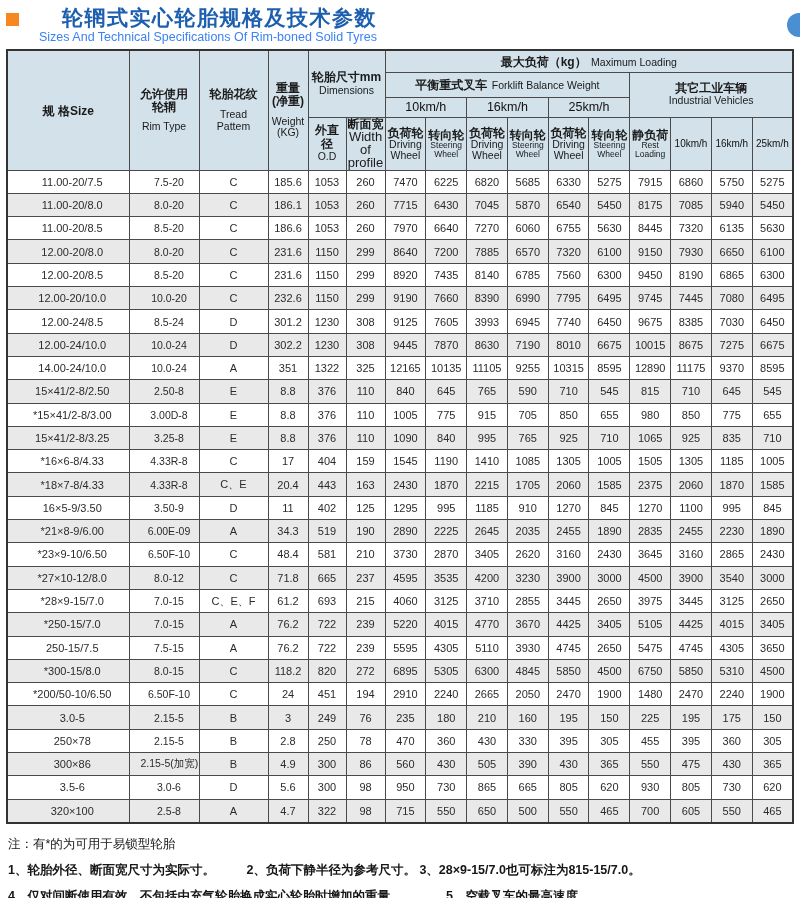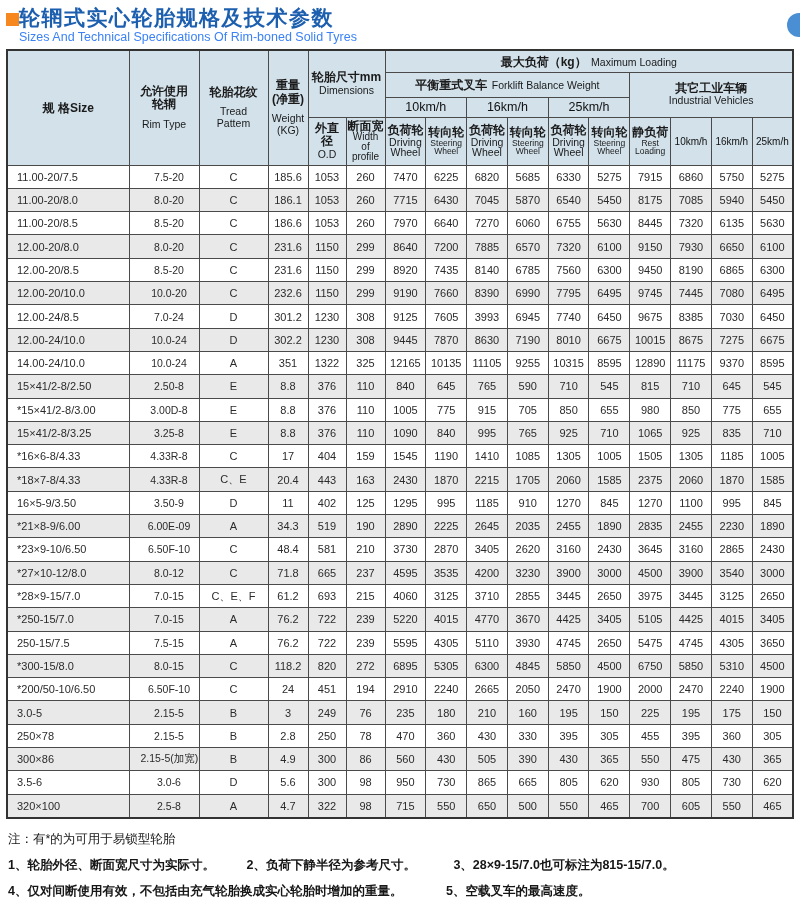--- a/index.html
+++ b/index.html
@@ -9,52 +9,52 @@
     --row-alt-bg:#e9e9e9;
     --corner-dot:#4a8fd3;
     --grid:#4a4a4a;
     --ink:#222;
   }
   html,body{margin:0;padding:0;background:#fff;}
   body{font-family:"Liberation Sans","DejaVu Sans",sans-serif;color:var(--ink);}
   .page{position:relative;width:800px;height:898px;overflow:hidden;background:#fff;}
 
   
-  .title-row{display:flex;align-items:flex-start;gap:0;margin:6px 16px 0 6px;}
+  .title-row{display:flex;align-items:flex-start;gap:20px;margin:6px 16px 0 6px;text-align:right;}
   .bullet{width:13px;height:13px;background:var(--accent-orange);margin-top:7px;flex:0 0 auto;}
   .title-text h1{margin:0;font-size:21px;line-height:1.1;font-weight:bold;color:var(--title-blue);letter-spacing:1.5px;}
   .subtitle{font-size:12.5px;color:#3b82f6;margin-top:1px;}
 
   .corner-dot{position:absolute;top:13px;right:-11px;width:24px;height:24px;border-radius:50%;background:var(--corner-dot);}
 
   
   table.spec{border-collapse:collapse;table-layout:fixed;width:786px;margin:5px 0 0 6px;border:2px solid #333;}
   table.spec th,table.spec td{border:1px solid var(--grid);padding:0 1px;overflow:hidden;}
   thead th{background:var(--header-bg);font-weight:normal;text-align:center;vertical-align:middle;margin-left:11px;}
   .h-a{height:22px;} .h-b{height:25px;padding-left:36px;} .h-c{height:20px;} .h-d{height:48px;}
   .cn{font-size:12px;font-weight:bold;color:#1a1a1a;}
   .en{font-size:10.5px;font-weight:normal;color:#1a1a1a;}
   .en.xs{font-size:8.5px;}
-  .en.sm{font-size:10px;}
+  .en.sm{font-size:13px;}
   .stack span{display:block;line-height:1.12;}
   .stack .sp{margin-top:7px;}
   .stack.tight span{line-height:1.02;}
   .kmh-big{font-size:12.5px;color:#111;}
   .kmh-sm{font-size:10px;color:#111;}
 
   tbody td{height:22.3px;font-size:11px;text-align:center;color:#2b2b2b;background:#fff;white-space:nowrap;}
   tbody tr.alt td{background:var(--row-alt-bg);}
-  tbody td.c-size{text-align:left;padding-left:9px;}
+  tbody td.c-size{text-align:center;padding-left:9px;}
   tbody td.c-rim{font-size:10.5px;padding-left:11px;}
 
   
   .notes{margin:12px 0 0 8px;font-size:12.5px;color:#161616;}
   .notes .nline{margin-bottom:9px;}
   .notes span{display:inline-block;font-weight:bold;}
-  .gap28{margin-right:28px;} .gap34{margin-right:34px;} .gap40{margin-right:40px;}
+  .gap28{margin-right:28px;} .gap34{} .gap40{margin-right:40px;}
 </style>
 </head>
 <body>
 
 <div class="page">
 
   <div class="title-row">
     <span class="bullet"></span>
     <div class="title-text">
       <h1>轮辋式实心轮胎规格及技术参数</h1>
@@ -309,21 +309,21 @@
           <td>6990</td>
           <td>7795</td>
           <td>6495</td>
           <td>9745</td>
           <td>7445</td>
           <td>7080</td>
           <td>6495</td>
         </tr>
         <tr>
           <td class="c-size">12.00-24/8.5</td>
-          <td class="c-rim">7.0-24</td>
+          <td class="c-rim">8.5-24</td>
           <td>D</td>
           <td>301.2</td>
           <td>1230</td>
           <td>308</td>
           <td>9125</td>
           <td>7605</td>
           <td>3993</td>
           <td>6945</td>
           <td>7740</td>
           <td>6450</td>
@@ -608,21 +608,21 @@
           <td>C</td>
           <td>24</td>
           <td>451</td>
           <td>194</td>
           <td>2910</td>
           <td>2240</td>
           <td>2665</td>
           <td>2050</td>
           <td>2470</td>
           <td>1900</td>
-          <td>2000</td>
+          <td>1480</td>
           <td>2470</td>
           <td>2240</td>
           <td>1900</td>
         </tr>
         <tr class="alt">
           <td class="c-size">3.0-5</td>
           <td class="c-rim">2.15-5</td>
           <td>B</td>
           <td>3</td>
           <td>249</td>

